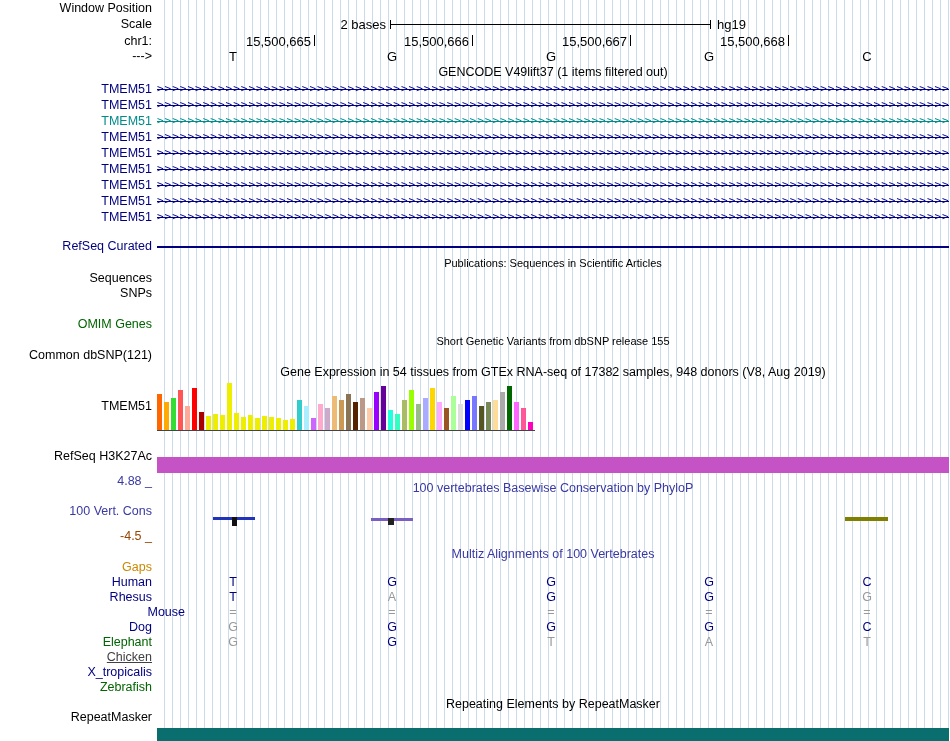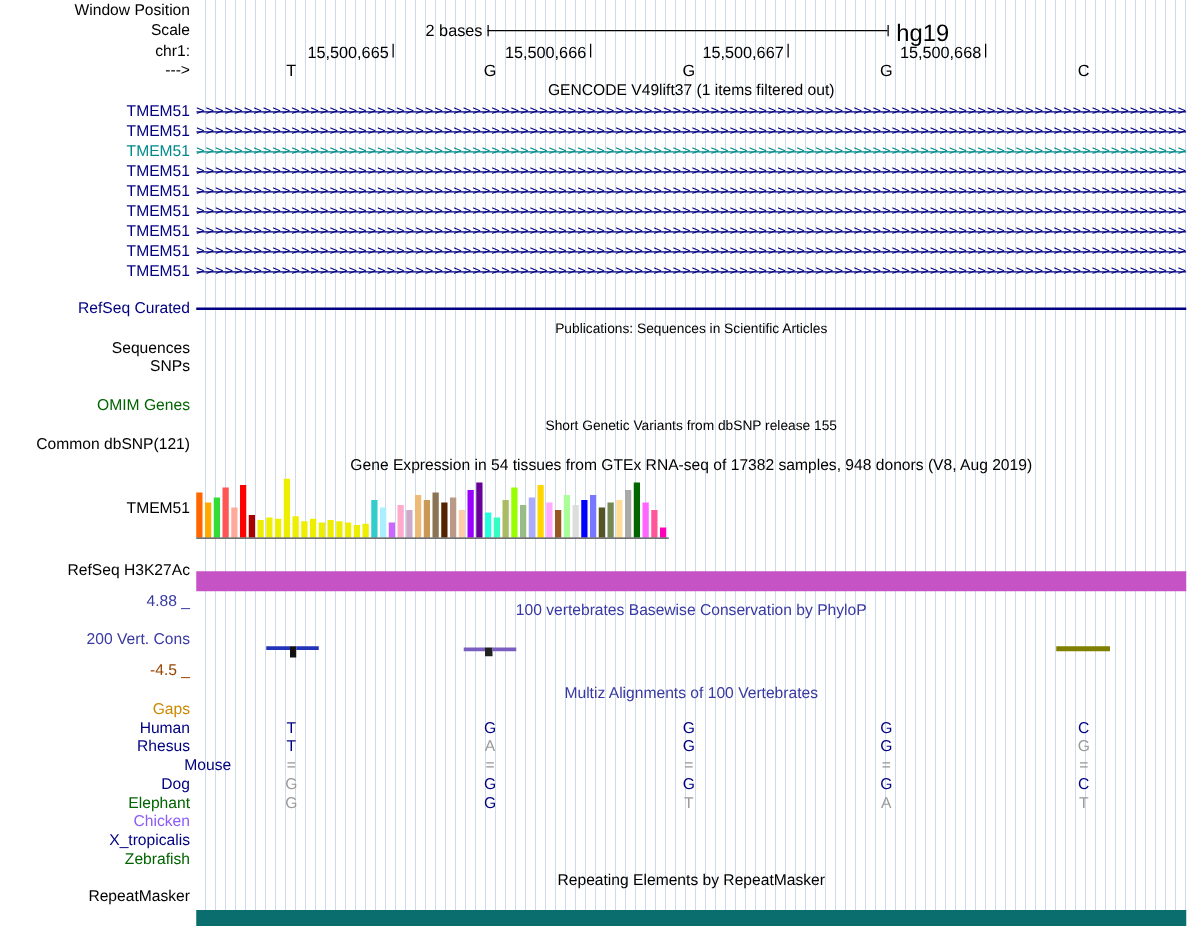--- a/index.html
+++ b/index.html
@@ -13,21 +13,21 @@
   #hdr-range{margin-left:22px;}
   #lbl-window{top:1px}
   #lbl-scale{top:17px}
   #lbl-chr{top:34px}
   #lbl-strand{top:49px}
   #scale-value{position:absolute;left:157px;top:17px;width:229px;text-align:right;font-size:13px;}
   #scale-line{position:absolute;left:390px;top:24px;width:320px;height:1px;background:#000;}
   .scale-end{position:absolute;top:20px;width:1px;height:9px;background:#000;}
   #scale-end-l{left:390px}
   #scale-end-r{left:710px}
-  #lbl-hg19{position:absolute;left:717px;top:17px;font-size:19px;text-align:right;}
+  #lbl-hg19{position:absolute;left:717px;top:17px;font-size:13px;text-align:right;}
   .ruler-num{position:absolute;top:34px;width:92px;text-align:right;font-size:13px;white-space:nowrap;}
   .ruler-tick{position:absolute;top:35px;width:1px;height:11px;background:#000;}
   .base-letter{position:absolute;top:49px;width:16px;text-align:center;font-size:13px;}
   #gencode-title{top:65px}
   .arrow-row{position:absolute;left:157px;width:792px;height:16px;overflow:hidden;
              font-family:"DejaVu Sans Mono",monospace;font-size:11px;line-height:16px;
              letter-spacing:1px;white-space:nowrap;}
   .arrow-row::before{content:"";position:absolute;left:0;right:0;top:8px;height:1px;background:currentColor;}
   #refseq-title{top:226px}
   #refseq-line{position:absolute;left:157px;top:246px;width:792px;height:2px;}
@@ -150,21 +150,21 @@
       <div class="gtex-bar" style="left: 371px; height: 8px; background: rgb(255, 0, 187);"></div>
     </div>
   <div id="gtex-baseline"></div>
   <div class="lbl" id="lbl-gtex">TMEM51</div>
 
   <div id="h3k-bar" style="background: rgb(198, 83, 198);"></div>
   <div class="lbl" id="lbl-h3k">RefSeq H3K27Ac</div>
 
   <div class="lbl" id="lbl-consmax">4.88 _</div>
   <div class="title" id="phylop-title">100 vertebrates Basewise Conservation by PhyloP</div>
-  <div class="lbl" id="lbl-cons">200 Vert. Cons</div>
+  <div class="lbl" id="lbl-cons">100 Vert. Cons</div>
   <div class="lbl" id="lbl-consmin">-4.5 _</div>
 
   <div class="title" id="multiz-title">Multiz Alignments of 100 Vertebrates</div>
   <div class="lbl" id="lbl-gaps">Gaps</div>
 
   <div class="title" id="rmsk-title">Repeating Elements by RepeatMasker</div>
   <div class="lbl" id="lbl-rmsk">RepeatMasker</div>
   <div id="footer-bar" style="background: rgb(11, 110, 110);"></div>
 <div class="ruler-num" style="left: 219px;">15,500,665</div>
     <div class="ruler-tick" style="left: 314px;"></div>
@@ -227,16 +227,16 @@
     <div class="aln-cell" style="left: 385px; top: 620px; color: rgb(0, 0, 128);">G</div>
     <div class="aln-cell" style="left: 544px; top: 620px; color: rgb(0, 0, 128);">G</div>
     <div class="aln-cell" style="left: 702px; top: 620px; color: rgb(0, 0, 128);">G</div>
     <div class="aln-cell" style="left: 860px; top: 620px; color: rgb(0, 0, 128);">C</div>
     <div class="lbl" style="top: 635px; color: rgb(0, 100, 0);">Elephant</div>
     <div class="aln-cell" style="left: 226px; top: 635px; color: rgb(153, 153, 153);">G</div>
     <div class="aln-cell" style="left: 385px; top: 635px; color: rgb(0, 0, 128);">G</div>
     <div class="aln-cell" style="left: 544px; top: 635px; color: rgb(153, 153, 153);">T</div>
     <div class="aln-cell" style="left: 702px; top: 635px; color: rgb(153, 153, 153);">A</div>
     <div class="aln-cell" style="left: 860px; top: 635px; color: rgb(153, 153, 153);">T</div>
-    <div class="lbl" style="top: 650px; color: #8b5cf6;">Chicken</div>
+    <div class="lbl" style="top: 650px; color: #404040; text-decoration: underline;">Chicken</div>
     <div class="lbl" style="top: 665px; color: rgb(0, 0, 128);">X_tropicalis</div>
     <div class="lbl" style="top: 680px; color: rgb(0, 100, 0);">Zebrafish</div>
   </div>
 
 </body></html>

